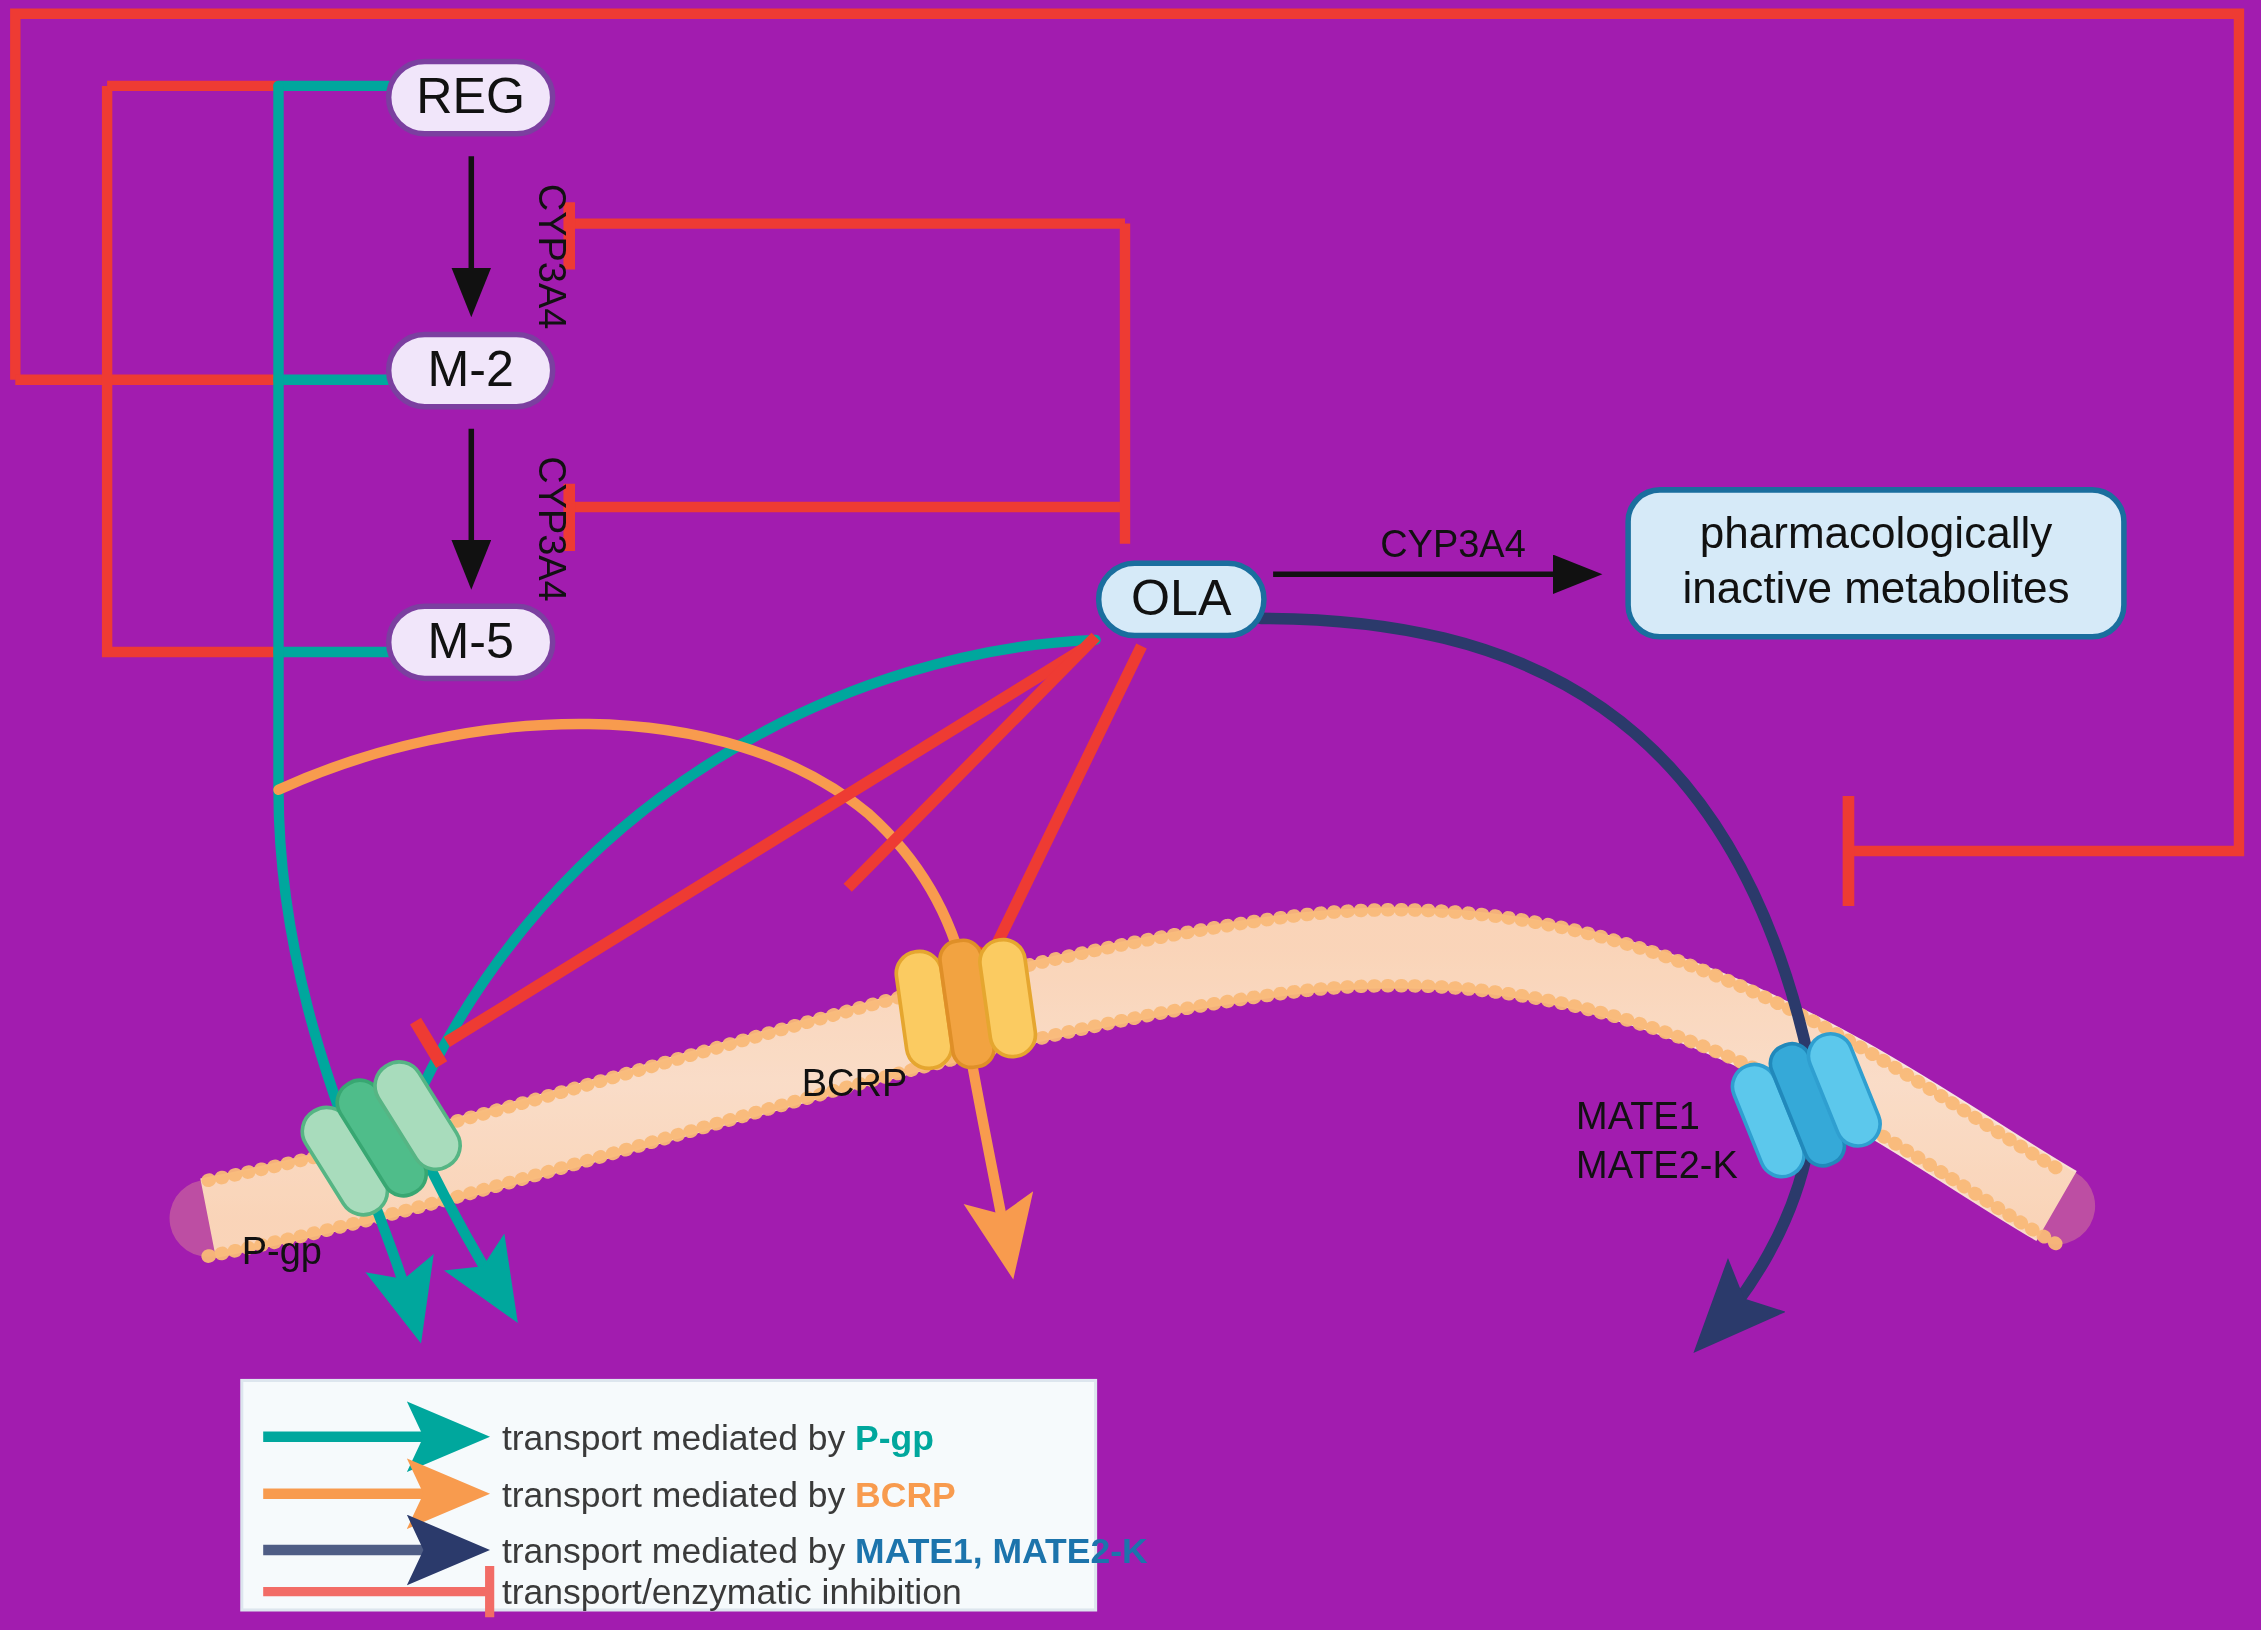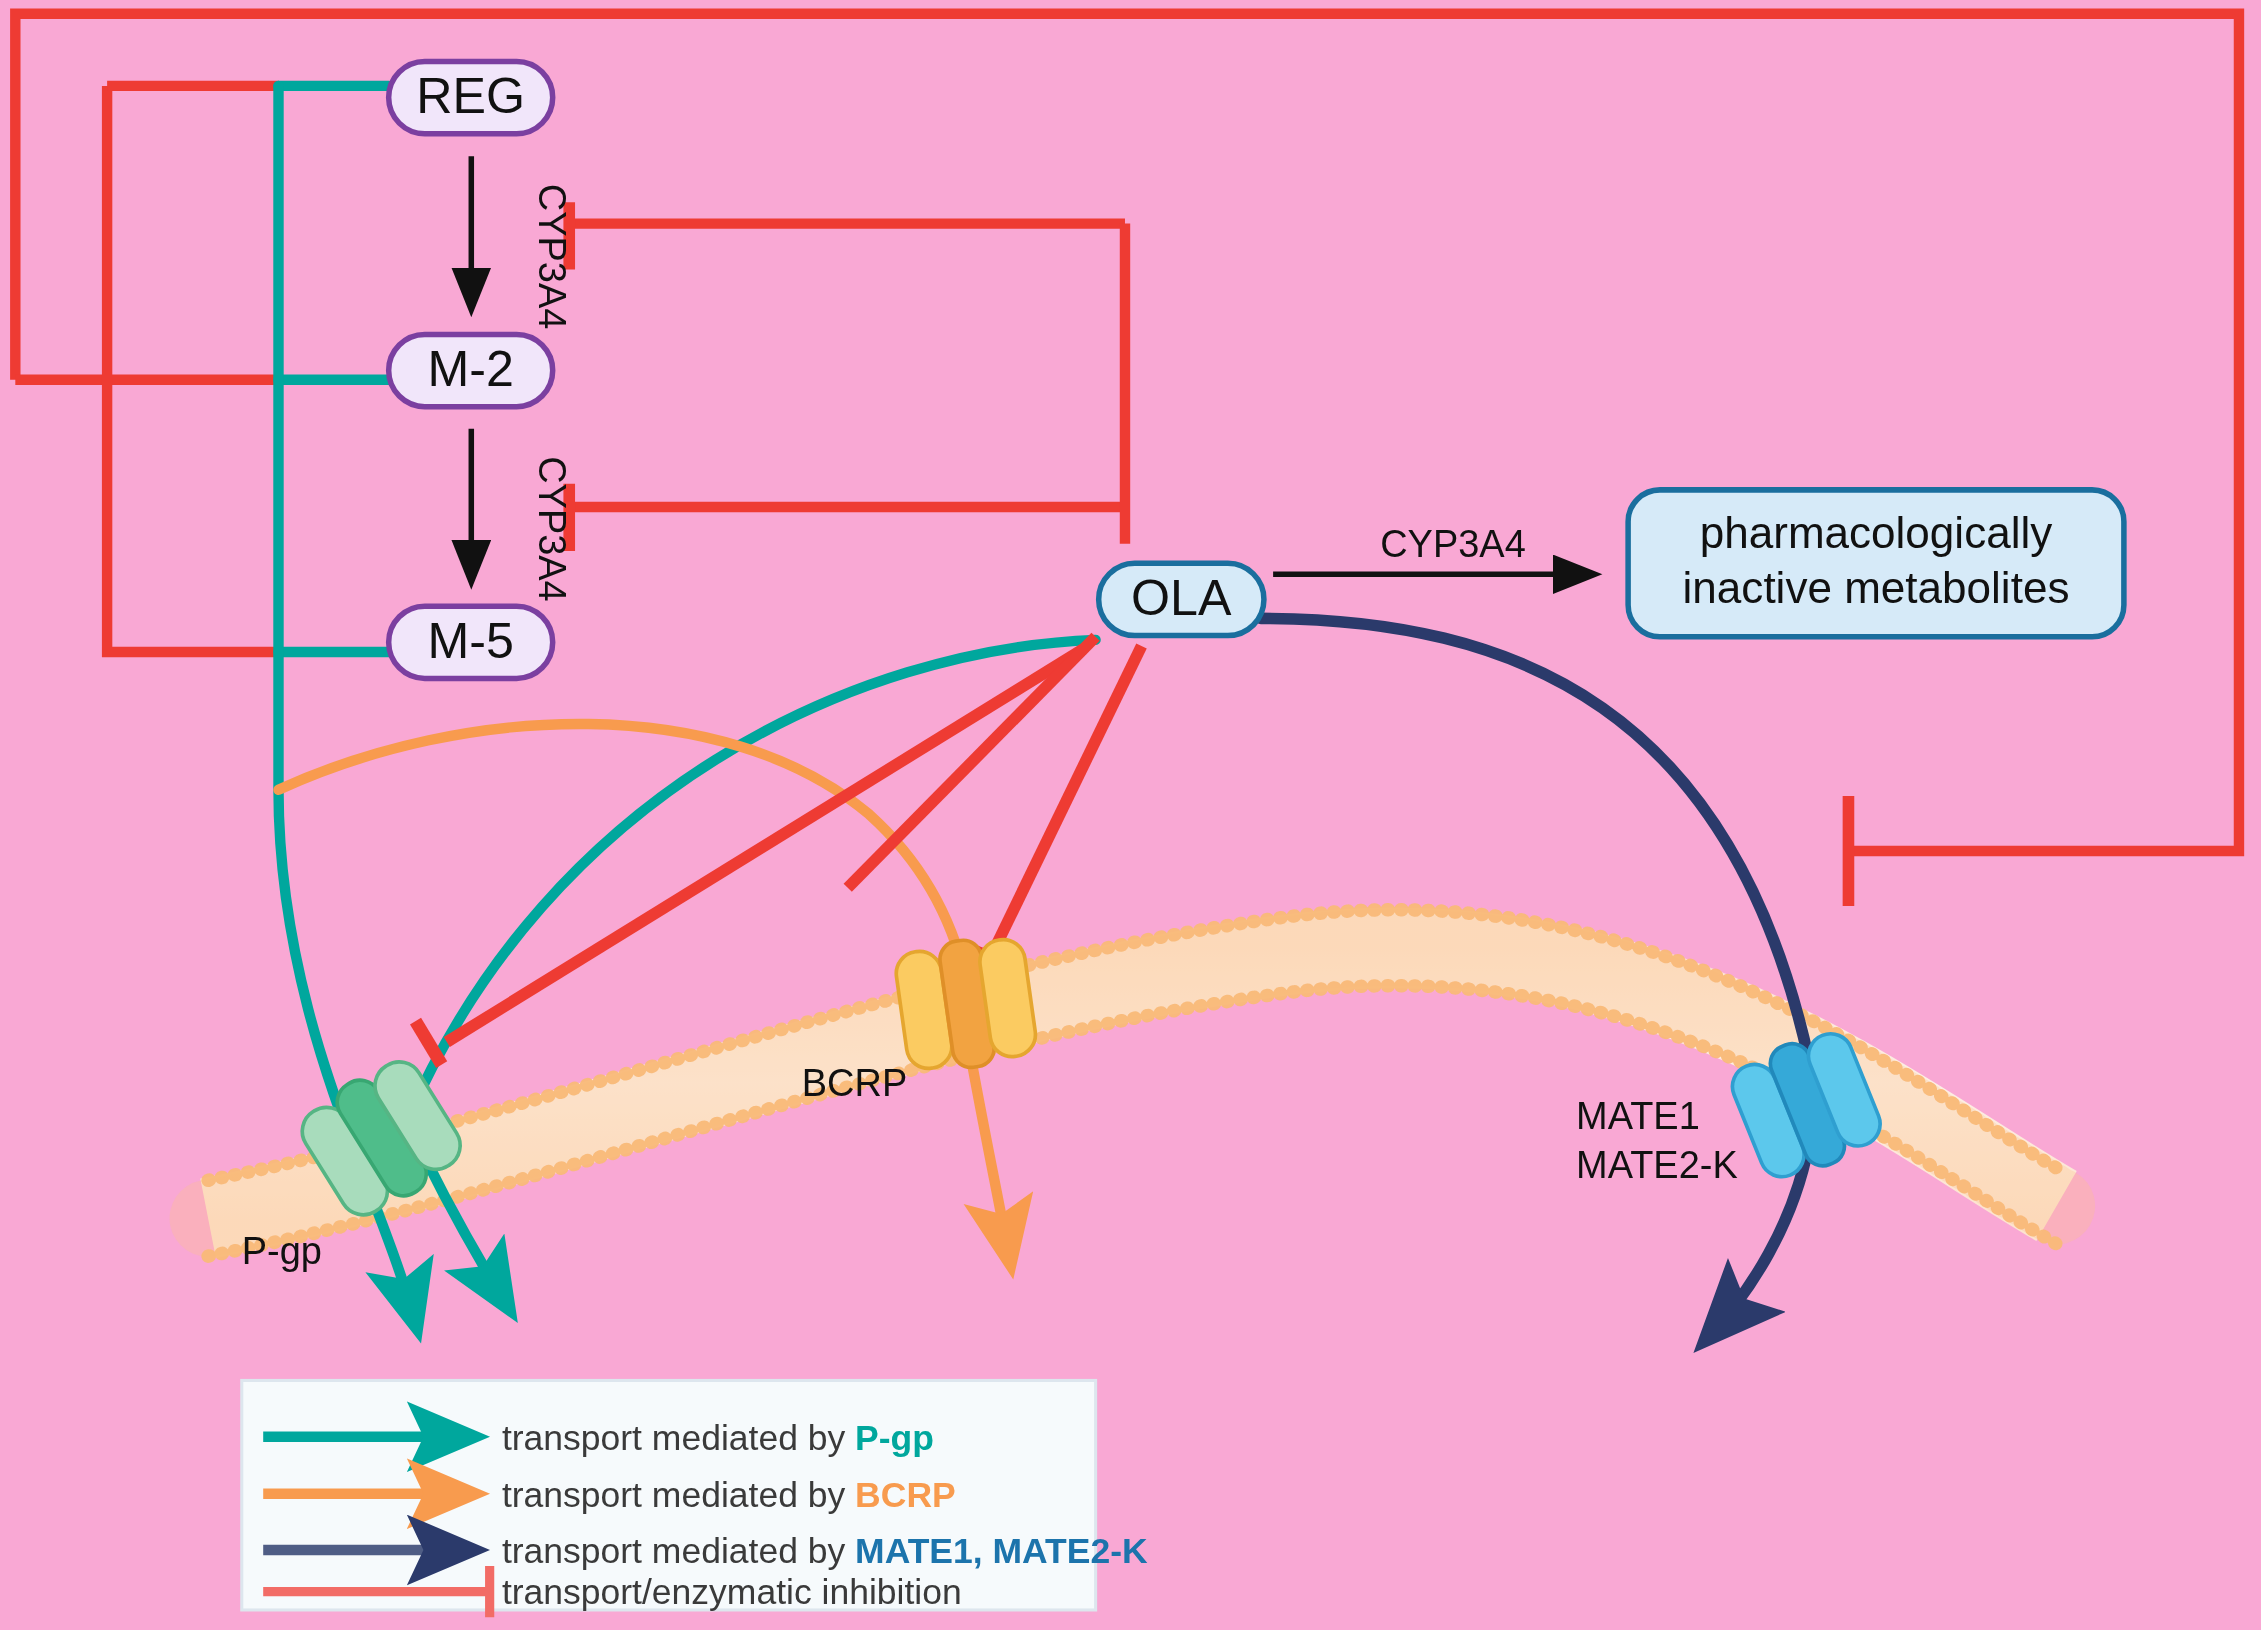--- a/index.html
+++ b/index.html
@@ -1,17 +1,17 @@
 <!DOCTYPE html>
 <html style="font-size:9.8px"><head>
 <meta charset="utf-8">
 <style>
   html,body{margin:0;padding:0;background:#ffffff;}
   body{width:2261px;height:1631px;font-family:"Liberation Sans",sans-serif;overflow:hidden;}
-  #stage{position:relative;width:2261px;height:1631px;background:#f9a8d4;}
+  #stage{position:relative;width:2261px;height:1631px;background:#a21caf;}
   svg#diagram{position:absolute;left:0;top:0;width:2261px;height:1631px;}
   .node-label{font-family:"Liberation Sans",sans-serif;font-size:82px;fill:#111;text-anchor:middle;dominant-baseline:middle;}
   .enzyme-label{font-family:"Liberation Sans",sans-serif;font-size:62px;fill:#111;}
   .transporter-label{font-family:"Liberation Sans",sans-serif;font-size:62px;fill:#111;}
   .metab-label{font-family:"Liberation Sans",sans-serif;font-size:72px;fill:#111;text-anchor:middle;}
   .legend-text{font-family:"Liberation Sans",sans-serif;font-size:58px;fill:#3a3a3a;}
   .legend-em{font-weight:bold;}
 </style>
 </head>
 <body>

